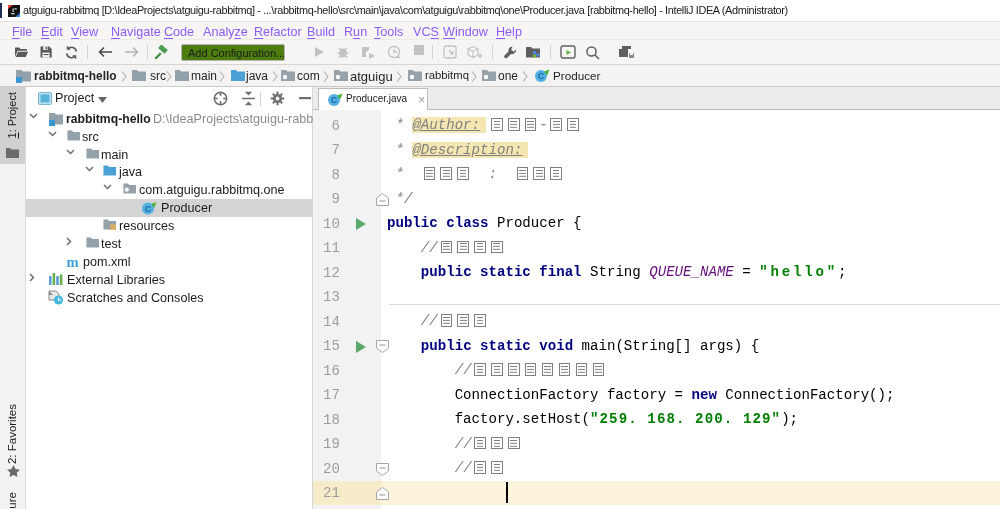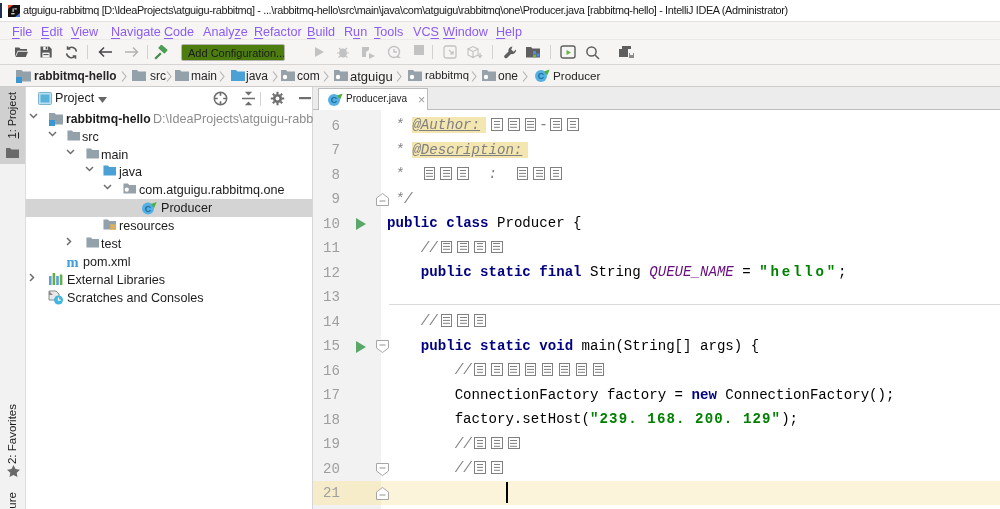--- a/index.html
+++ b/index.html
@@ -427,21 +427,21 @@
 <span class="doc"> *  <b class="cj"></b><b class="cj"></b><b class="cj"></b>  :  <b class="cj"></b><b class="cj"></b><b class="cj"></b></span>
 <span class="doc"> */</span>
 <span class="kw">public</span> <span class="kw">class</span> Producer {
     <span class="cmt">//<b class="cj"></b><b class="cj"></b><b class="cj"></b><b class="cj"></b></span>
     <span class="kw">public</span> <span class="kw">static</span> <span class="kw">final</span> String <span class="fld">QUEUE_NAME</span> = <span class="str" style="letter-spacing:2.8px">″hello″</span>;
 
     <span class="cmt">//<b class="cj"></b><b class="cj"></b><b class="cj"></b></span>
     <span class="kw">public</span> <span class="kw">static</span> <span class="kw">void</span> main(String[] args) {
         <span class="cmt">//<b class="cj"></b><b class="cj"></b><b class="cj"></b><b class="cj"></b><b class="cj"></b><b class="cj"></b><b class="cj"></b><b class="cj"></b></span>
         ConnectionFactory factory = <span class="kw">new</span> ConnectionFactory();
-        factory.setHost(<span class="str" style="letter-spacing:1.1px">″239. 168. 200. 129″</span>);
+        factory.setHost(<span class="str" style="letter-spacing:1.1px">″259. 168. 200. 129″</span>);
         <span class="cmt">//<b class="cj"></b><b class="cj"></b><b class="cj"></b></span>
         <span class="cmt">//<b class="cj"></b><b class="cj"></b></span></pre>
  <svg class="abs" style="left:42px;top:131px" width="12" height="12" viewBox="0 0 12 12">
       <path d="M1,0 L11,6 L1,12 Z" fill="#59a869"></path>
     </svg>
  <svg class="abs" style="left:42px;top:254px" width="12" height="12" viewBox="0 0 12 12">
       <path d="M1,0 L11,6 L1,12 Z" fill="#59a869"></path>
     </svg>
  <svg class="abs" style="left:63px;top:106px" width="13" height="13" viewBox="0 0 13 13">
       <path d="M0.5,5 L6.5,0.5 L12.5,5 V12.5 H0.5 Z" fill="#fff" stroke="#a6a6a6"></path>

